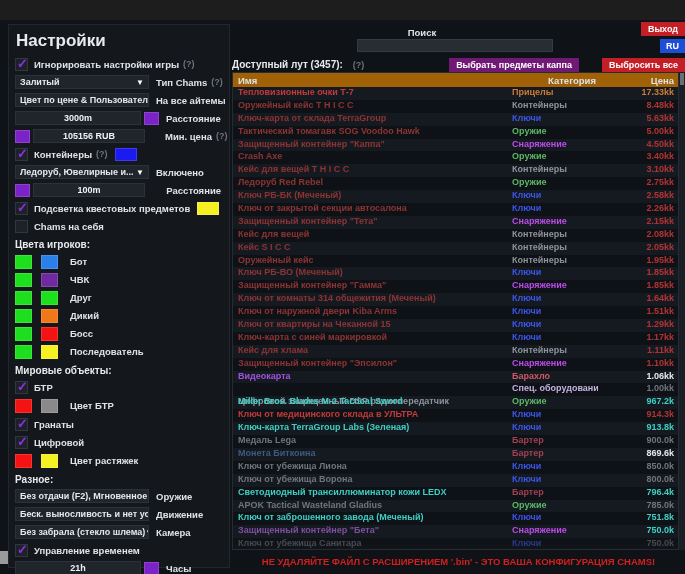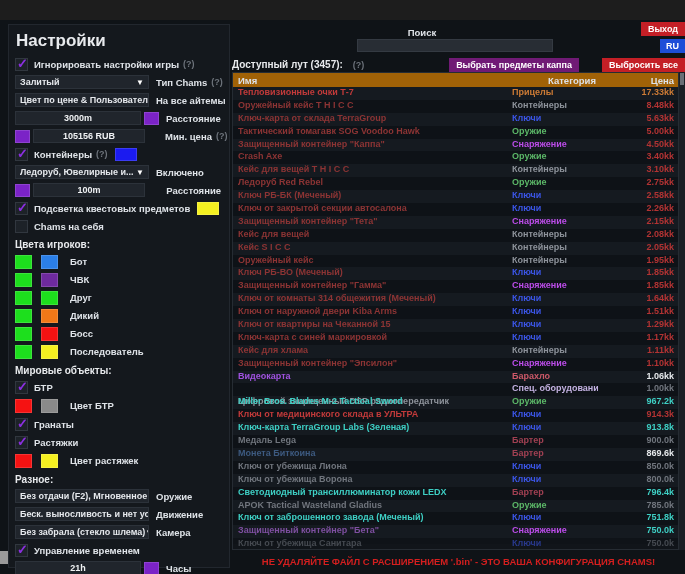--- a/index.html
+++ b/index.html
@@ -184,21 +184,21 @@
           <div class="s-row">
             <span class="checkbox">
               <span class="tick" style="color: rgb(139, 47, 224);">✓</span>
             </span>
             <span class="s-label">Гранаты</span>
           </div>
           <div class="s-row">
             <span class="checkbox">
               <span class="tick" style="color: rgb(139, 47, 224);">✓</span>
             </span>
-            <span class="s-label">Растяжки</span>
+            <span class="s-label">Цифровой</span>
           </div>
           <div class="s-row tall">
             <span class="swatch" style="background: rgb(245, 18, 18); width: 17px; height: 14px; margin-right: 9px;"></span>
             <span class="swatch" style="background: rgb(245, 240, 33); width: 17px; height: 14px; margin-right: 12px;"></span>
             <span class="s-label">Цвет растяжек</span>
           </div>
           <div class="sect-title">Разное:</div>
           <div class="s-row">
             <span class="dd">
               <span>Без отдачи (F2), Мгновенное п</span>

